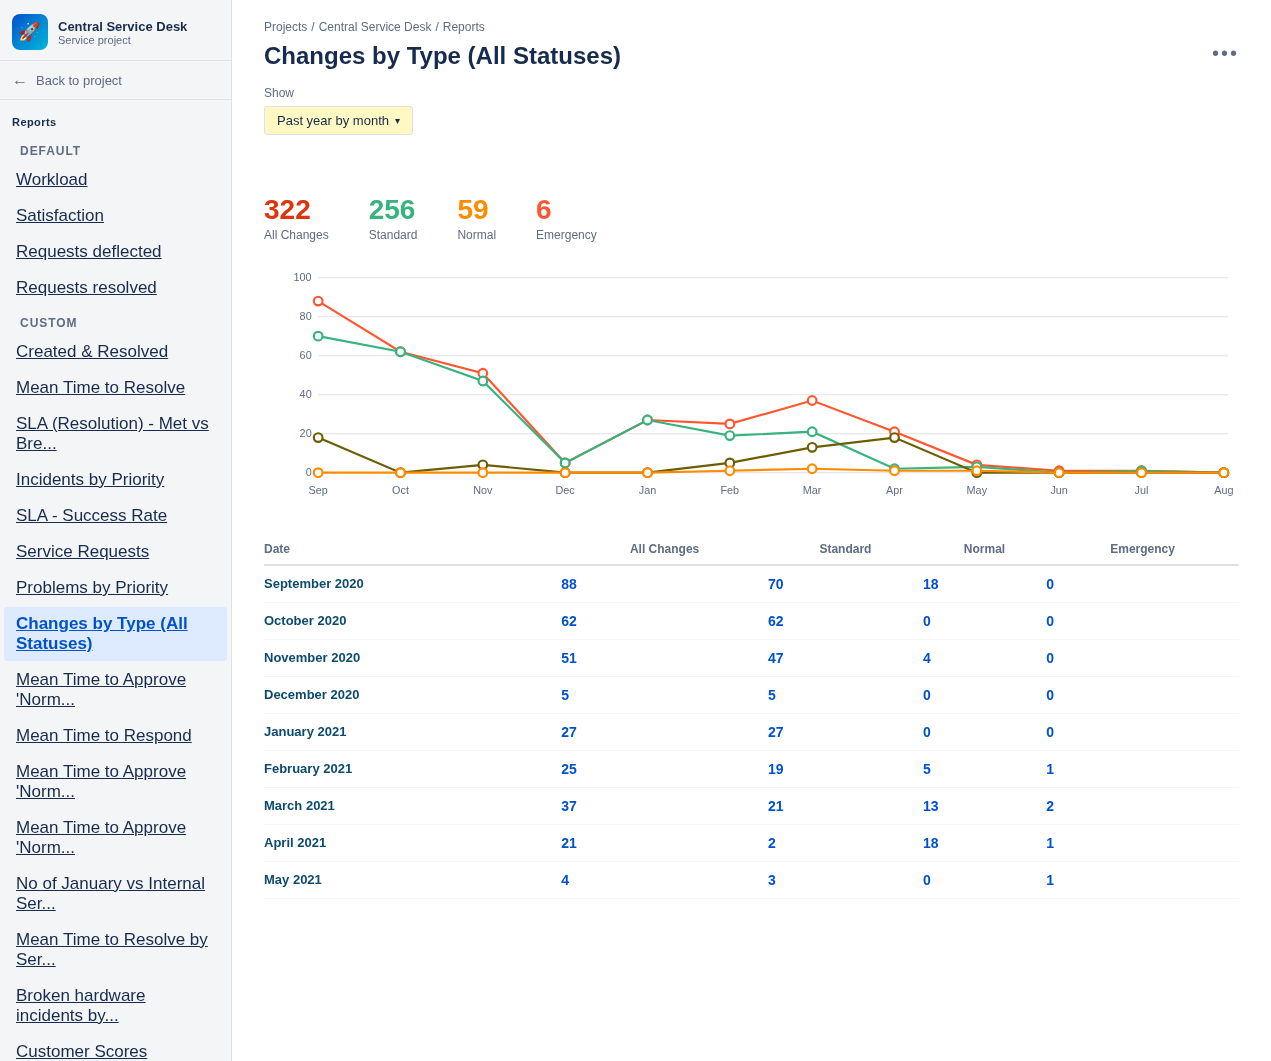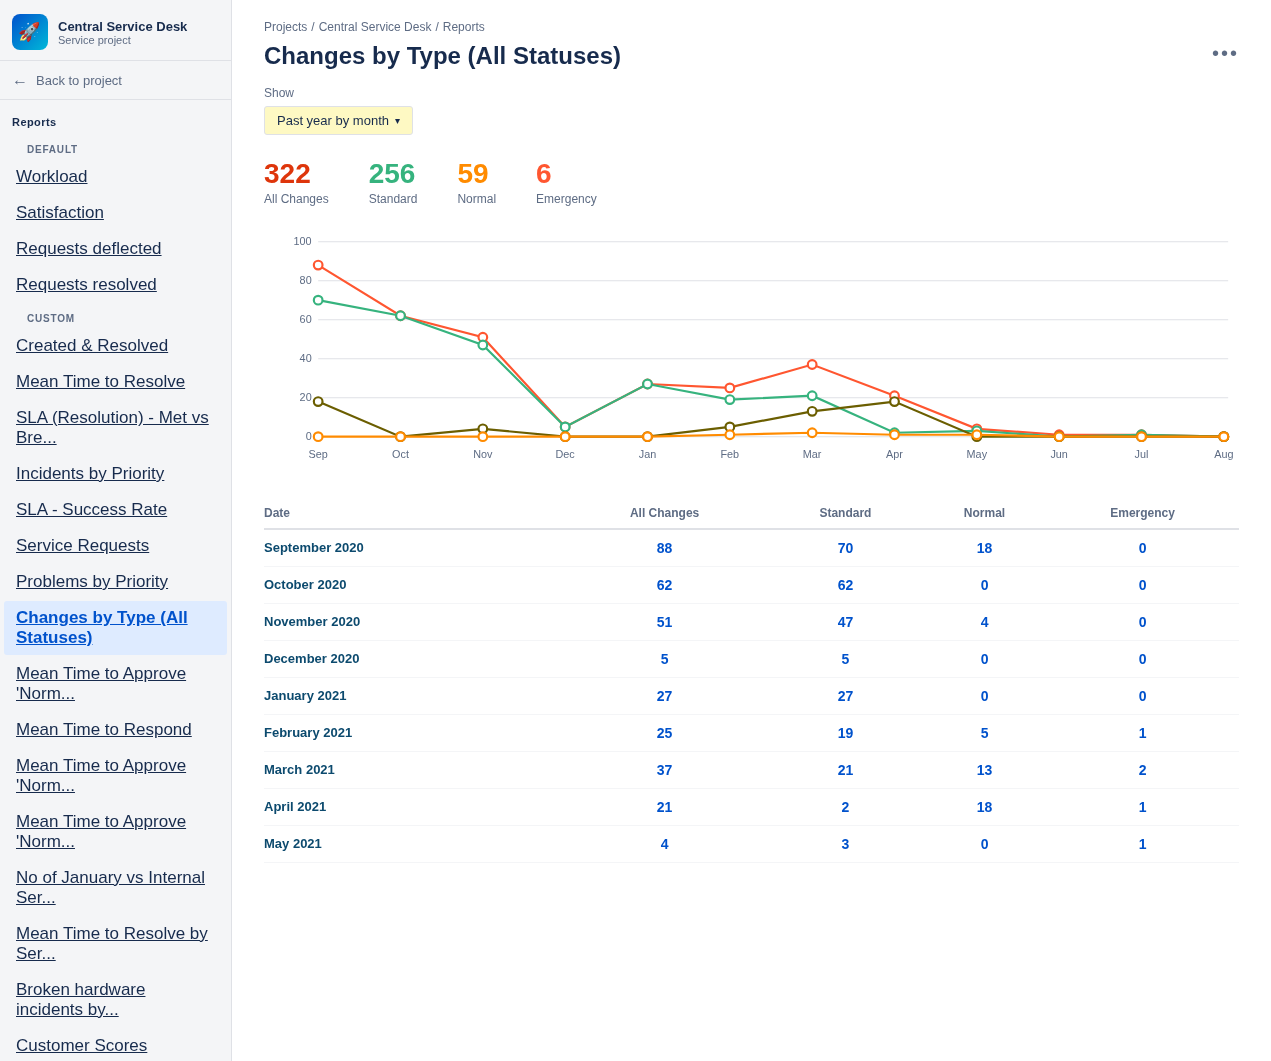--- a/index.html
+++ b/index.html
@@ -42,22 +42,22 @@
       color: #5e6c84; font-size: 13px;
       cursor: pointer; border-bottom: 1px solid #dfe1e6;
     }
     .back-icon { font-size: 16px; }
     .sidebar-section-title {
       font-size: 11px; font-weight: 700; color: #172b4d;
       padding: 16px 12px 6px 12px;
       letter-spacing: 0.04em;
     }
     .sidebar-group-label {
-      font-size: 10px; font-weight: 700; color: #5e6c84;
-      padding: 10px 12px 4px 27px;
+      font-size: 12px; font-weight: 700; color: #5e6c84;
+      padding: 10px 12px 4px 20px;
       letter-spacing: 0.08em;
       text-transform: uppercase;
     }
     .sidebar-item {
       padding: 7px 12px;
       font-size: 17px;
       color: #172b4d;
       cursor: pointer;
       border-radius: 3px;
       margin: 1px 4px;
@@ -97,21 +97,21 @@
       cursor: pointer;
       margin-bottom: 24px;
     }
     .chevron { font-size: 10px; }
 
     
     .stats-row {
       display: flex; gap: 40px;
       margin-bottom: 24px;
     }
-    .stat-item { display: flex; flex-direction: column; }
+    .stat-item { display: flex; flex-direction: column; margin-top: 36px; }
     .stat-value { font-size: 28px; font-weight: 700; line-height: 1.1; }
     .stat-label { font-size: 12px; color: #5e6c84; margin-top: 2px; }
     .color-red { color: #de350b; }
     .color-green { color: #36b37e; }
     .color-olive { color: #ff8b00; }
     .color-orange { color: #ff5630; }
 
     
     .chart-container {
       width: 100%;
@@ -130,21 +130,21 @@
       border-bottom: 2px solid #dfe1e6;
     }
     .data-table th:not(:first-child) { text-align: center; }
     .data-table td {
       padding: 10px 0;
       border-bottom: 1px solid #f4f5f7;
       font-size: 13px;
     }
     .data-table td:first-child { color: #0c4a6e; font-size: 13px; font-weight: bold; }
     .data-table td:not(:first-child) {
-      text-align: center;
+      text-align: left;
       color: #0052cc;
       font-weight: 600;
       font-size: 14px;
     }
   </style>
 </head>
 <body>
 
 <div id="sidebar">
   <div class="sidebar-header">

